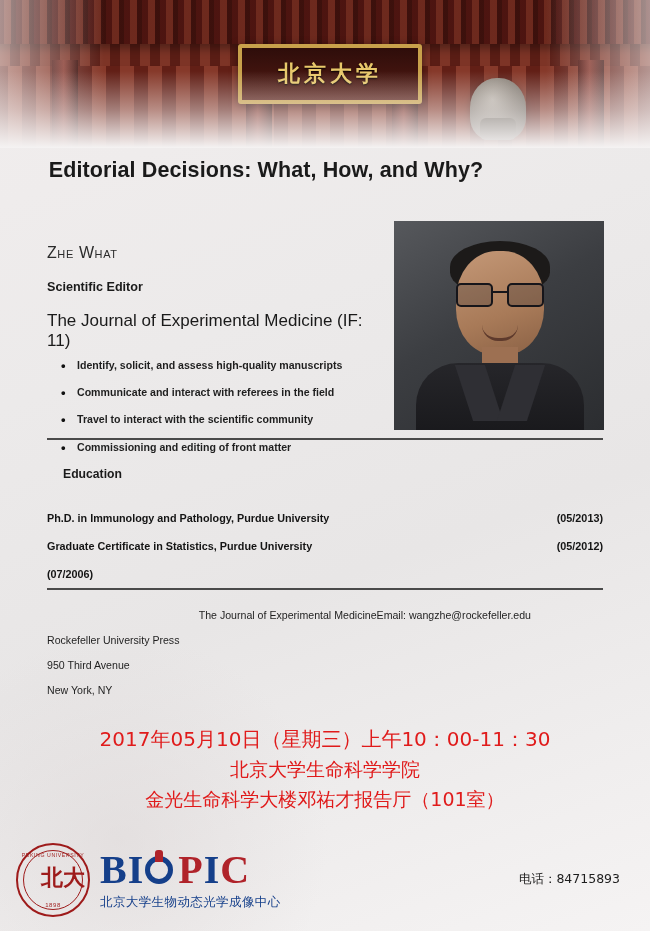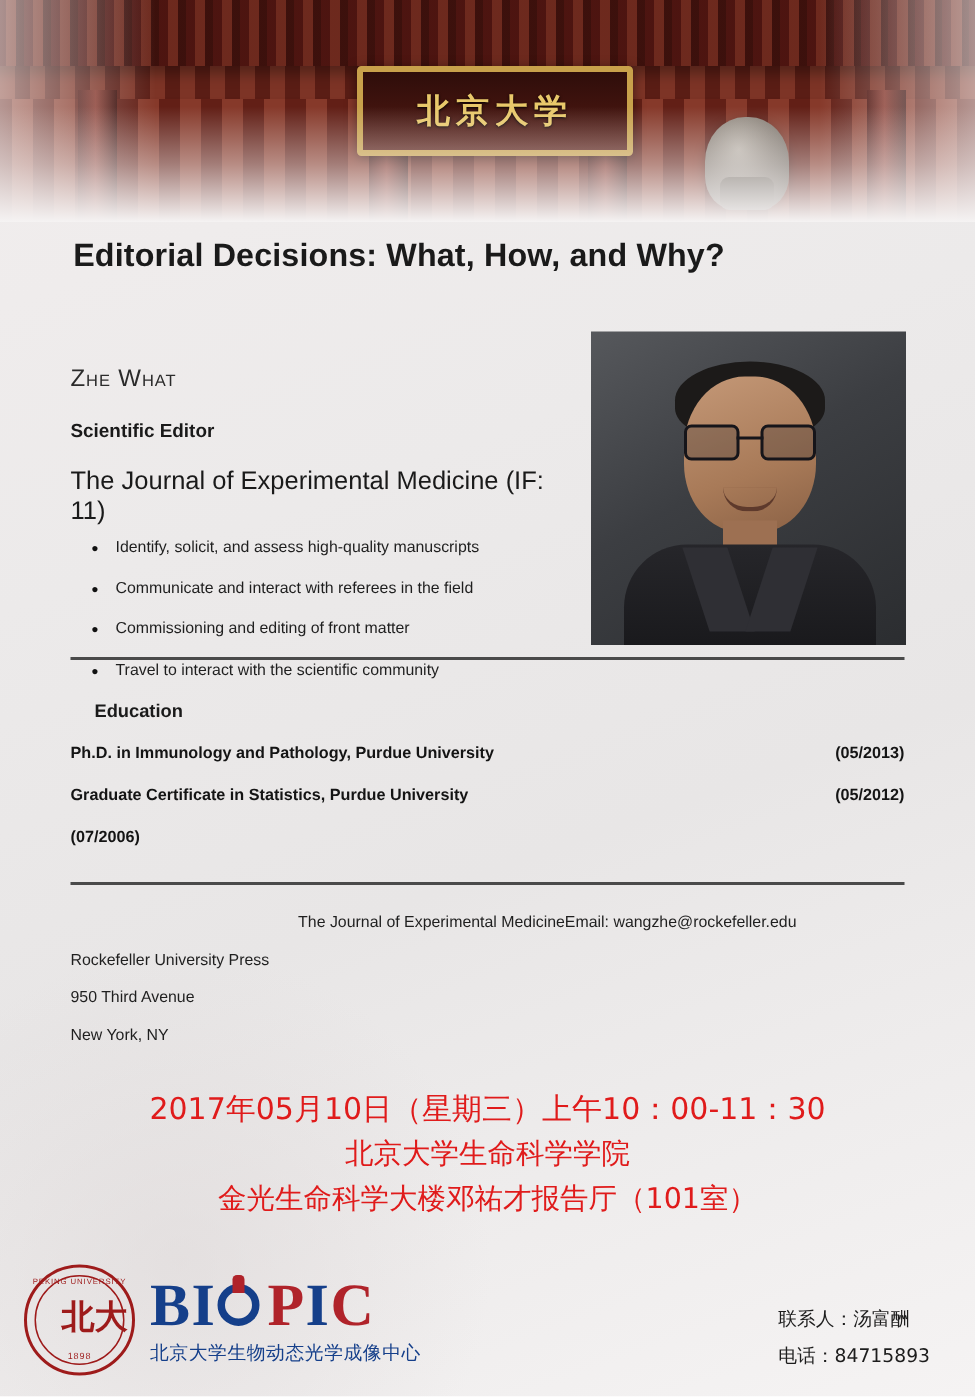--- a/index.html
+++ b/index.html
@@ -171,20 +171,21 @@
     margin: 0;
     padding-left: 30px;
     list-style: none;
   }
   ul.duties li {
     position: relative;
     font-size: 10.6px;
     color: #1f1f1f;
     line-height: 1.25;
     margin-bottom: 14px;
+    font-weight: bold;
   }
   ul.duties li:before {
     content: "\2022";
     position: absolute;
     left: -16px;
     top: -1px;
     font-size: 13px;
     color: #111;
   }
 
@@ -274,21 +275,21 @@
   .edu-title {
     position: absolute;
     left: 47px; top: 467px;
     font-size: 12.2px;
     font-weight: bold;
     color: #1a1a1a;
     padding-left: 16px;
   }
   .edu-list {
     position: absolute;
-    left: 47px; top: 496px;
+    left: 47px; top: 512px;
     width: 556px;
   }
   .edu-row {
     display: flex;
     justify-content: space-between;
     align-items: baseline;
     font-size: 10.8px;
     font-weight: bold;
     color: #141414;
     margin-bottom: 16px;
@@ -440,22 +441,22 @@
 
   <div class="title">Editorial Decisions: What, How, and Why?</div>
 
   <div class="speaker">
     <div class="speaker-name">Zhe What</div>
     <div class="speaker-role">Scientific Editor</div>
     <div class="speaker-affil">The Journal of Experimental Medicine (IF: 11)</div>
     <ul class="duties">
       <li>Identify, solicit, and assess high-quality manuscripts</li>
       <li>Communicate and interact with referees in the field</li>
+      <li>Travel to interact with the scientific community</li>
       <li>Commissioning and editing of front matter</li>
-      <li>Travel to interact with the scientific community</li>
     </ul>
   </div>
 
   <div class="portrait">
     <div class="hair"></div>
     <div class="head"></div>
     <div class="glasses">
       <div class="lens l"></div>
       <div class="bridge"></div>
       <div class="lens r"></div>
@@ -507,17 +508,16 @@
     <div class="glyph">北大</div>
     <div class="arc-bottom">1898</div>
   </div>
 
   <div class="biopic">
     <div class="word"><span>BI</span><span class="o-ring">O</span><span class="red">P</span><span>I</span><span class="red">C</span></div>
     <div class="sub">北京大学生物动态光学成像中心</div>
   </div>
 
   <div class="footer-contact">
-    <div>联系人：汤富酬</div>
     <div>电话：84715893</div>
   </div>
 
 </div>
 
 </body></html>

